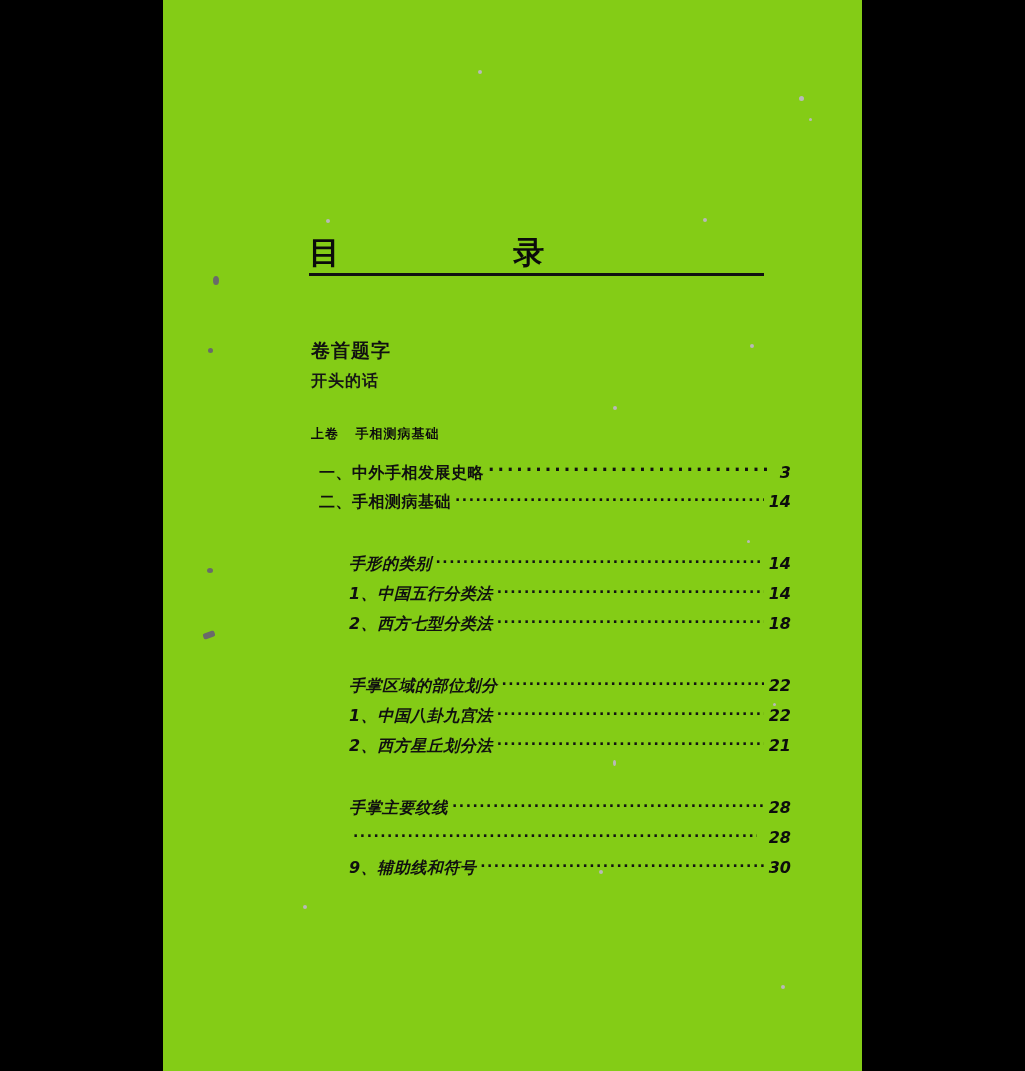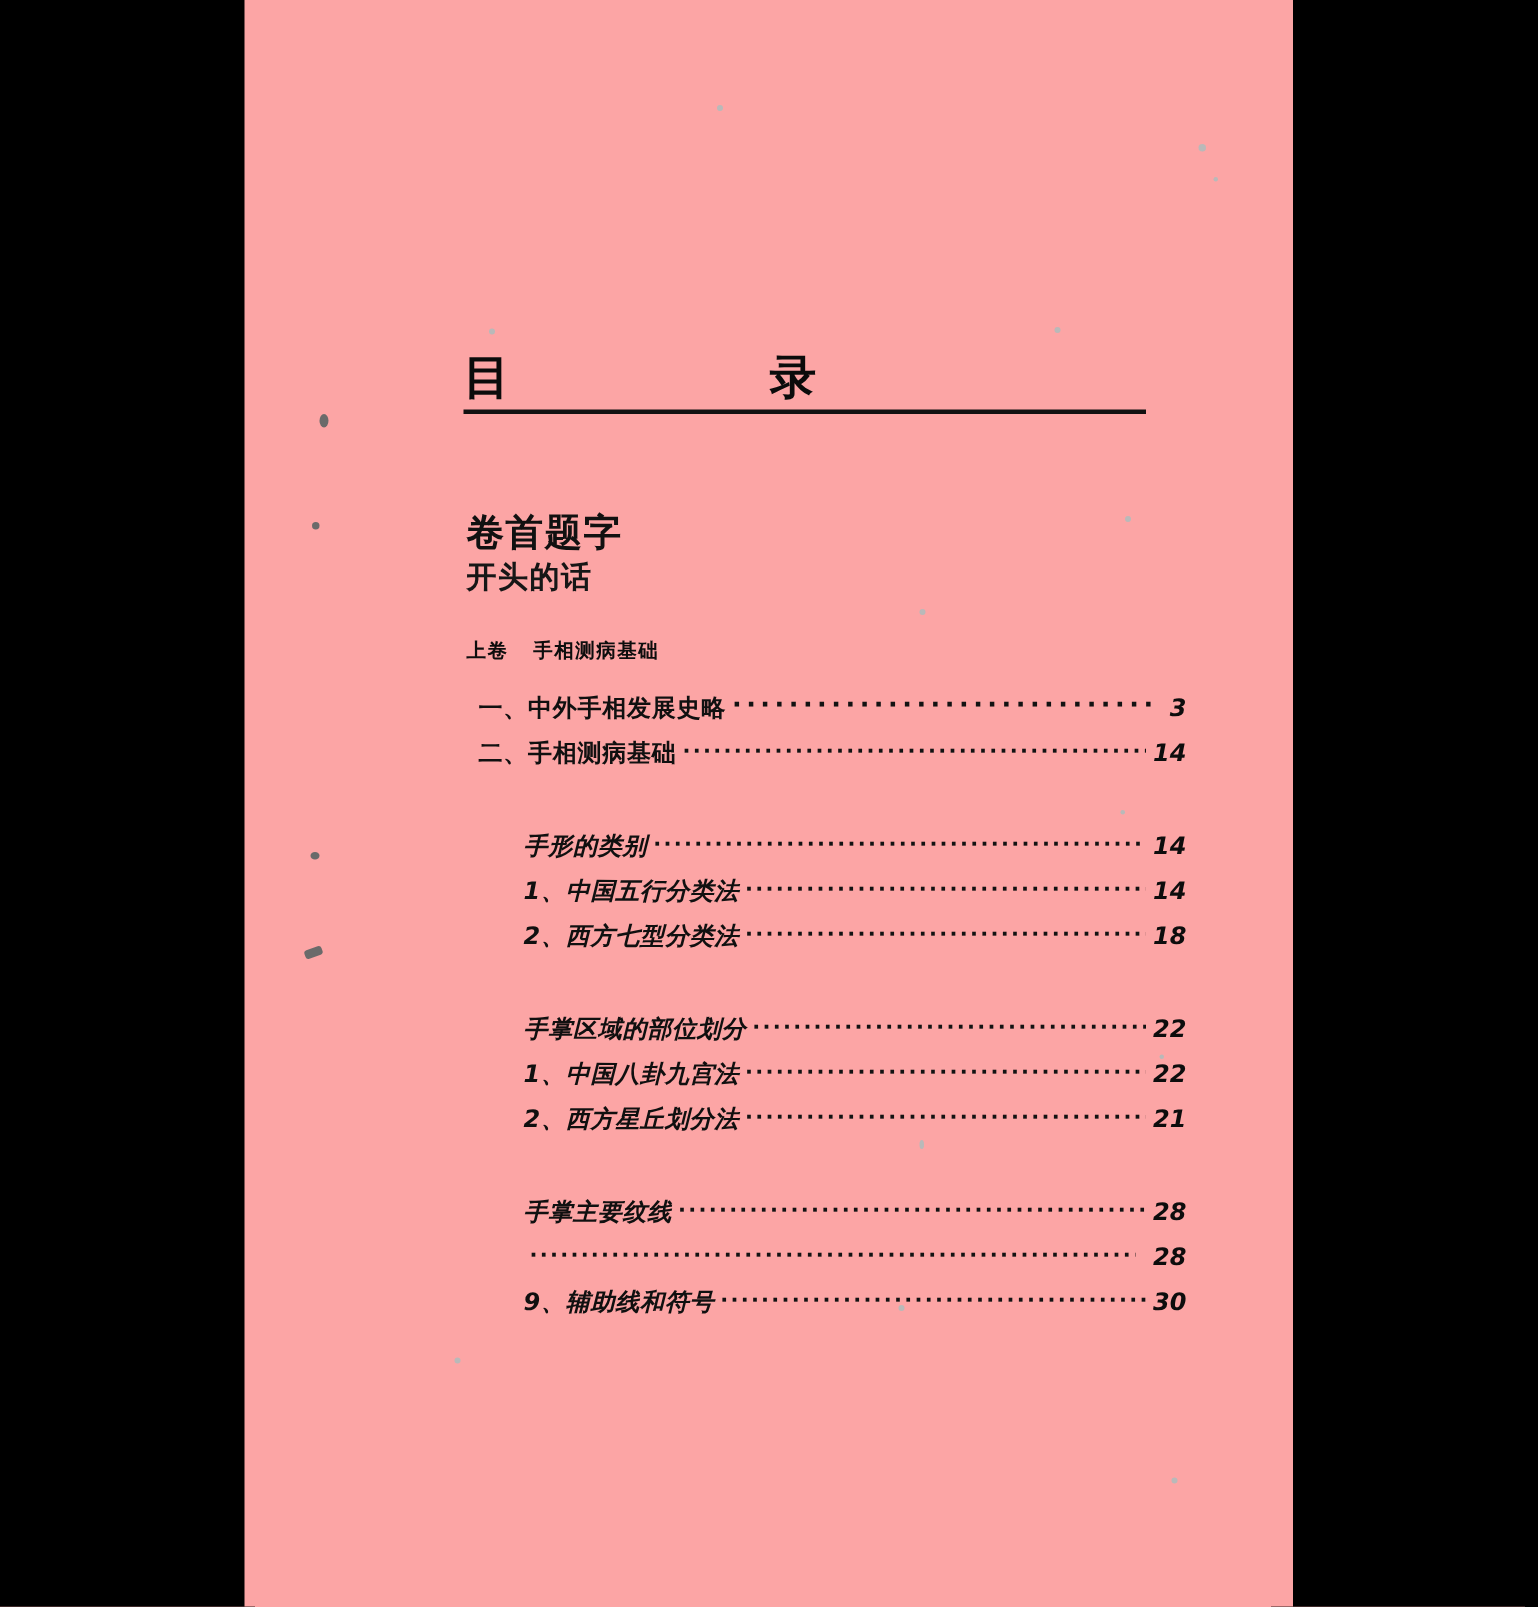--- a/index.html
+++ b/index.html
@@ -12,21 +12,21 @@
     height: 1071px;
     overflow: hidden;
     font-family: "DejaVu Sans", "Liberation Sans", sans-serif;
   }
   #page {
     position: absolute;
     left: 163px;
     top: 0px;
     width: 699px;
     height: 1071px;
-    background: #fca5a5;
+    background: #84cc16;
     overflow: hidden;
   }
   
   .speck {
     position: absolute;
     background: #b9b9b9;
     border-radius: 50%;
   }
   .speck.dark { background: #6a6a6a; }
 
@@ -53,28 +53,28 @@
     height: 3px;
     background: #111;
   }
 
   .front-matter {
     position: absolute;
     left: 148px;
   }
   #fm-1 {
     top: 338px;
-    font-size: 25px;
+    font-size: 19px;
     font-weight: bold;
     color: #111;
     letter-spacing: 1px;
   }
   #fm-2 {
     top: 371px;
-    font-size: 20px;
+    font-size: 16px;
     font-weight: bold;
     color: #161616;
     letter-spacing: 1px;
   }
 
   #part-heading {
     position: absolute;
     left: 148px;
     top: 425px;
     font-size: 13px;

